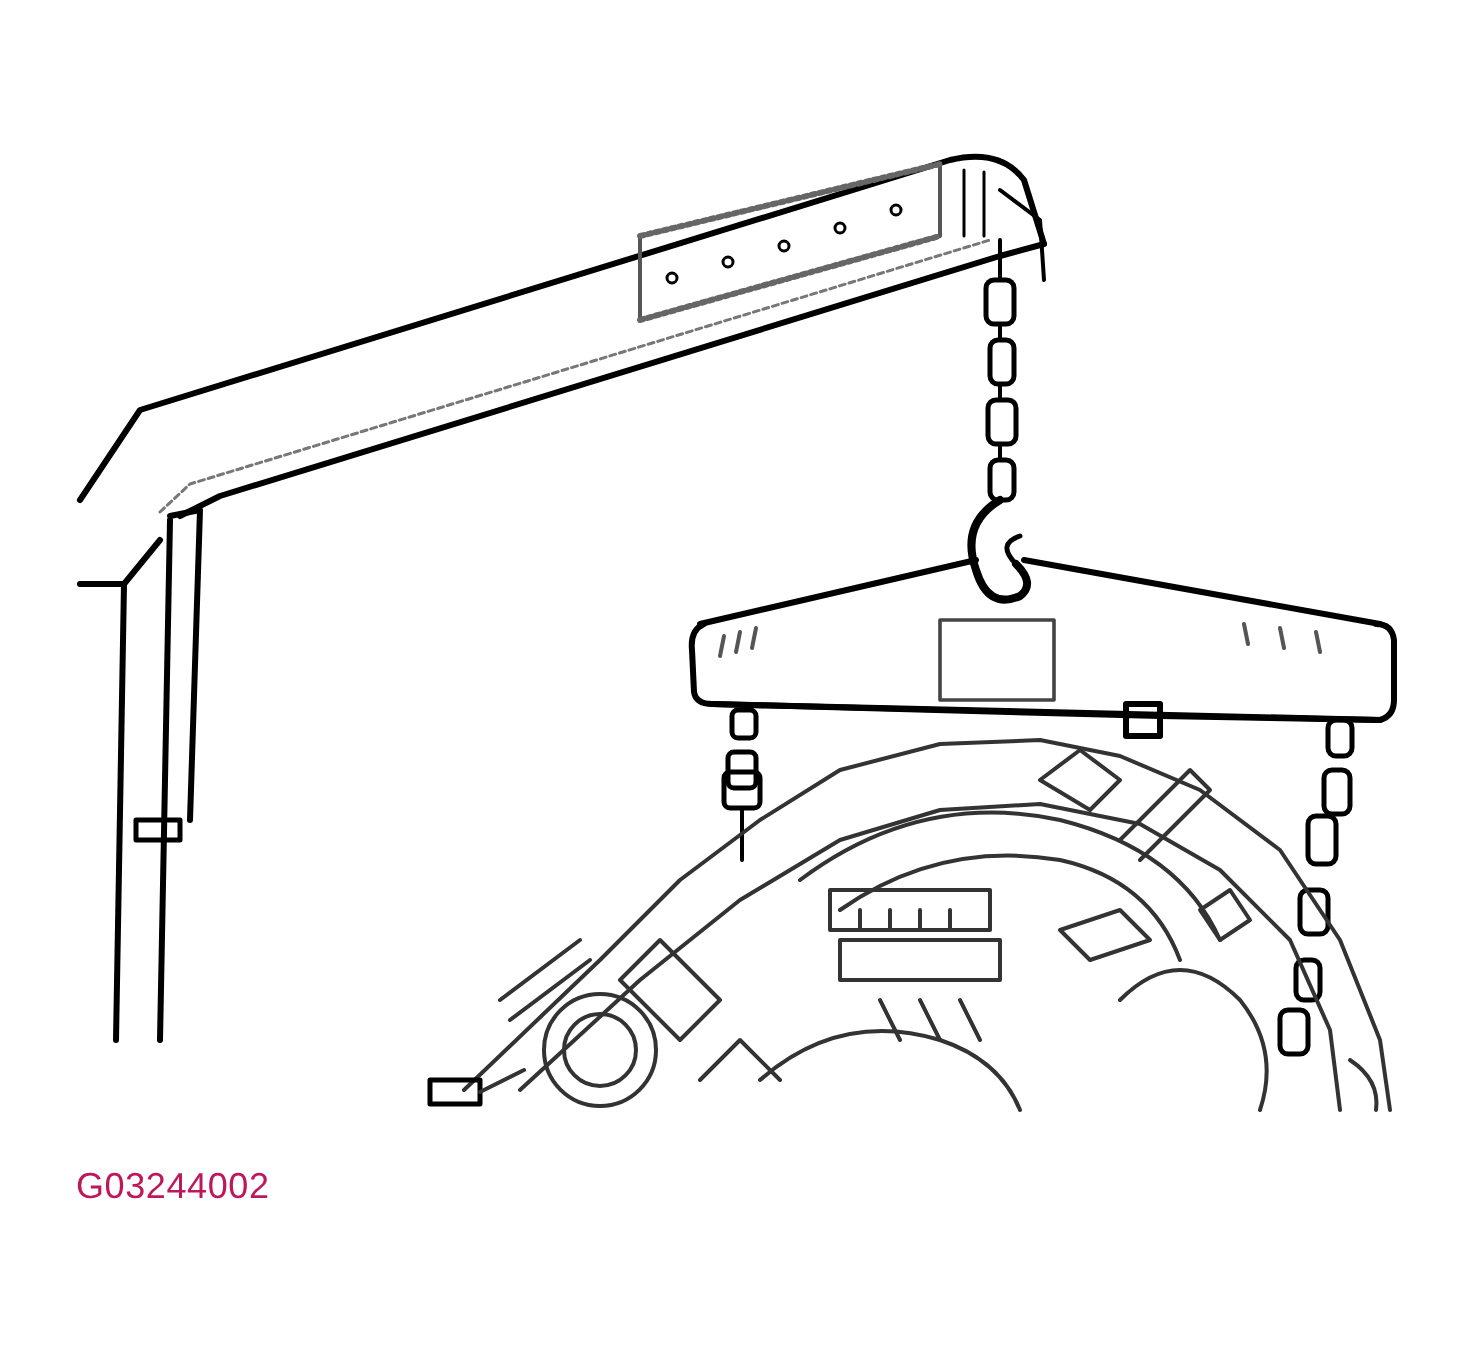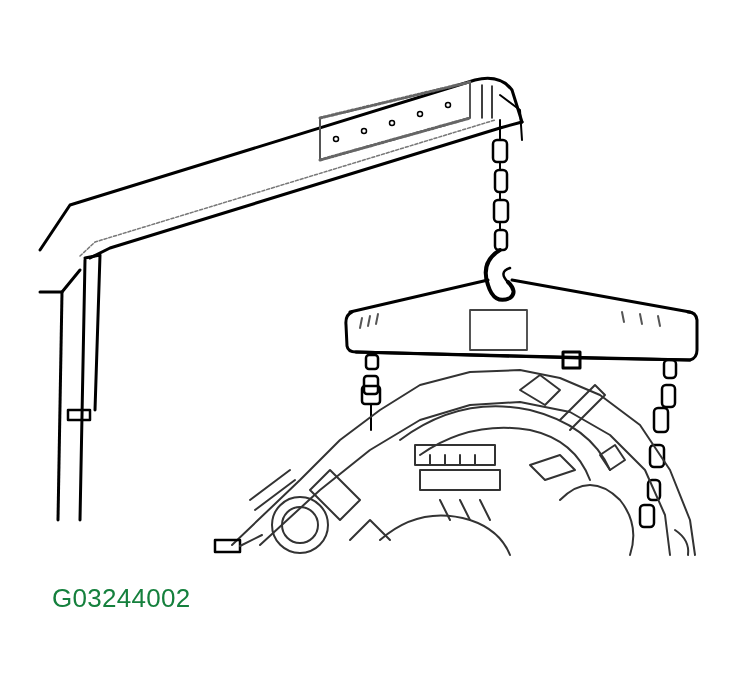--- a/index.html
+++ b/index.html
@@ -1,21 +1,21 @@
 <!DOCTYPE html>
 <html><head>
   <meta charset="utf-8">
   <style>
     html, body { margin: 0; padding: 0; background: #ffffff; }
     body { width: 738px; height: 681px; position: relative; overflow: hidden; }
     .figure { position: absolute; left: 0; top: 0; width: 738px; height: 681px; }
     .figure svg { position: absolute; left: 0; top: 0; }
     .caption {
-      position: absolute; left: 52px; top: 583px;
-      font-family: "Liberation Sans", sans-serif; font-size: 26px; color: #15803d;
+      position: absolute; left: 38px; top: 583px;
+      font-family: "Liberation Sans", sans-serif; font-size: 18px; color: #be185d;
       letter-spacing: 0.3px;
     }
   </style>
 </head>
 <body>
 
 <div class="figure">
   <svg width="738" height="681" viewBox="0 0 738 681" xmlns="http://www.w3.org/2000/svg">
     <g fill="none" stroke="#000" stroke-linecap="round" stroke-linejoin="round">
 

